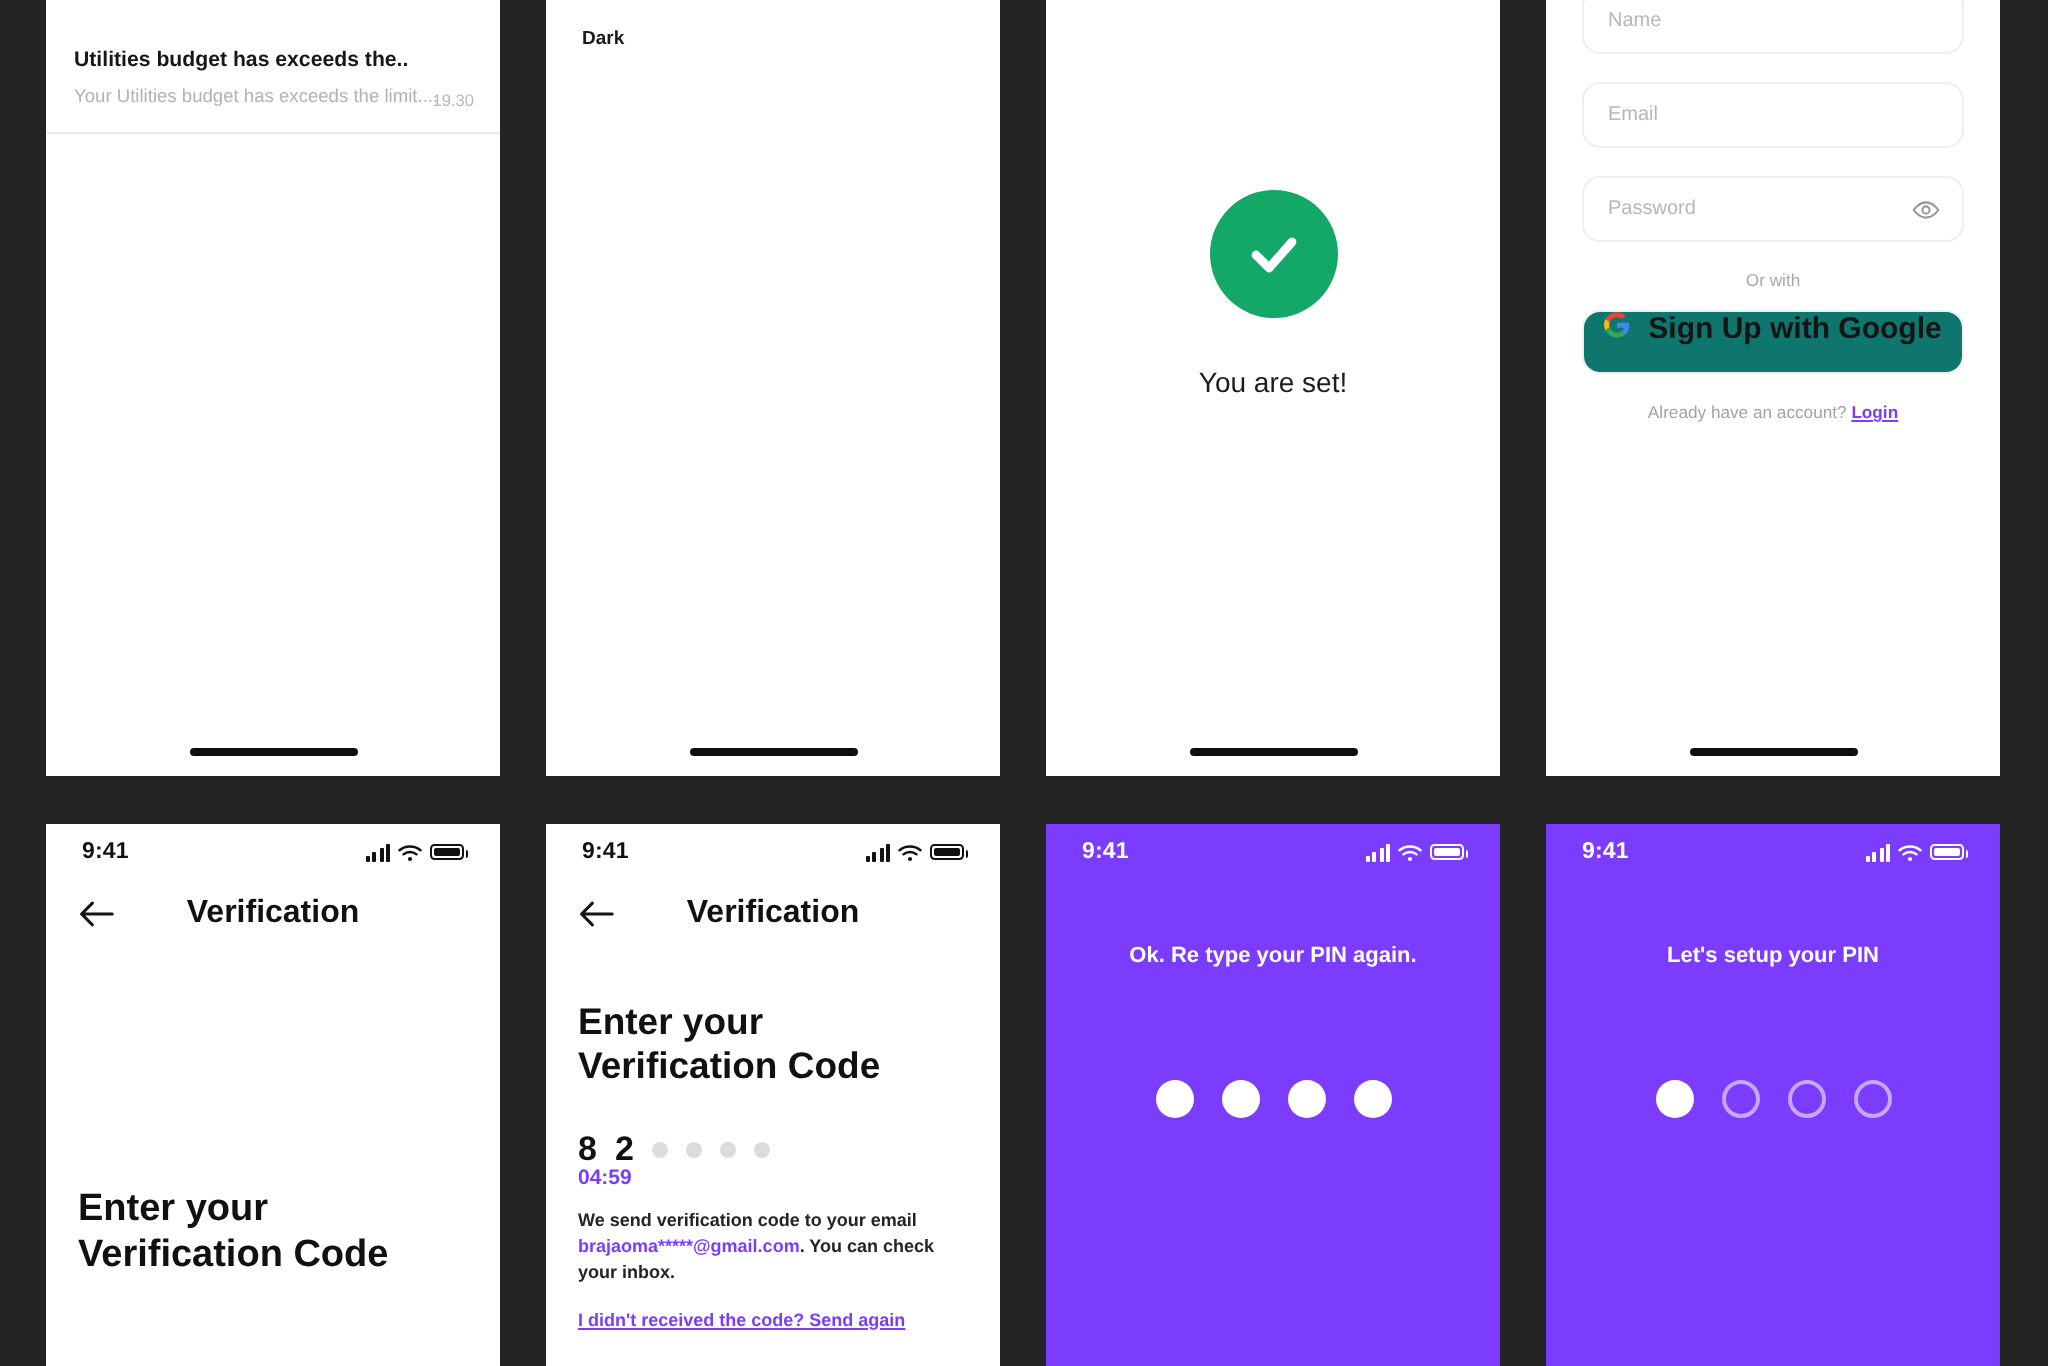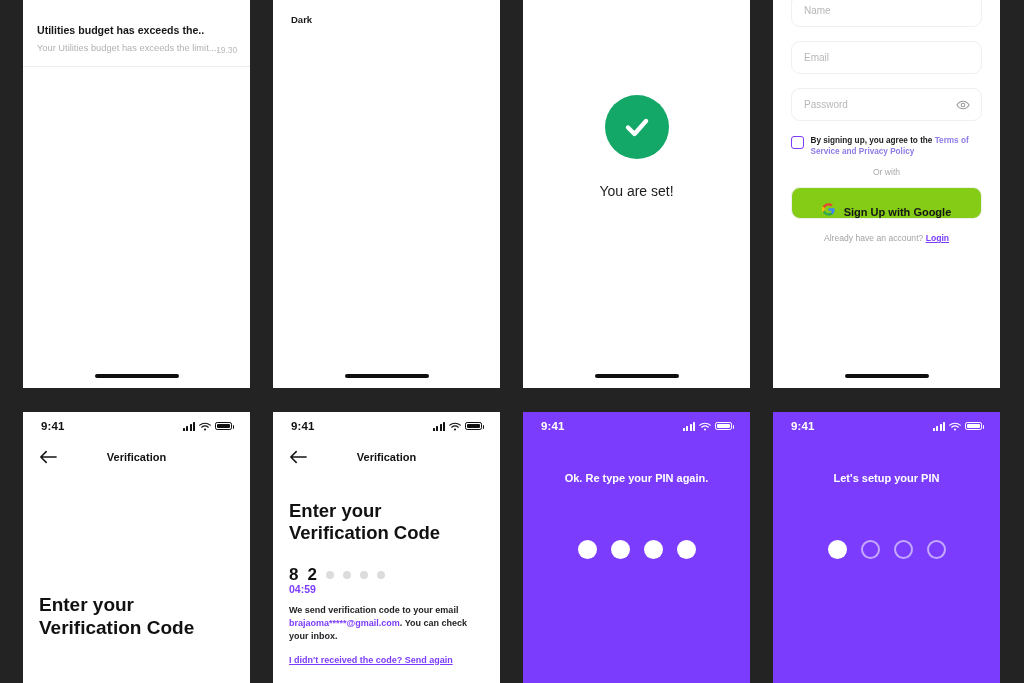--- a/index.html
+++ b/index.html
@@ -53,21 +53,21 @@
   }
 
   
   .navbar{
     height:34px;display:flex;align-items:center;position:relative;
     padding:0 16px;box-sizing:border-box;
   }
   .back-arrow{width:20px;height:20px;display:flex;align-items:center;cursor:pointer;}
   .nav-title{
     position:absolute;left:0;right:0;text-align:center;
-    font-size:11px;font-weight:bold;color:#111;pointer-events:none;
+    font-size:16px;font-weight:bold;color:#111;pointer-events:none;
   }
 
   
   .home-ind{
     position:absolute;bottom:10px;left:50%;transform:translateX(-50%);
     width:84px;height:4px;background:#0f0f0f;border-radius:3px;
   }
 
   
   #p-notif{left:23px;top:-38px;width:227px;height:426px;}
@@ -138,22 +138,22 @@
     margin-top:14px;height:29px;border-radius:16px;
     background:var(--accent);
     display:flex;align-items:center;justify-content:center;
     color:#fff;font-size:10.5px;font-weight:bold;cursor:pointer;
   }
   .orwith{
     text-align:center;font-size:8.6px;color:#a9a9a9;margin-top:10px;font-weight:500;
   }
   .btn-google{
     margin-top:10px;height:30px;border-radius:9px;border:1px solid #efefef;
-    display:flex;align-items:flex-end;justify-content:center;gap:9px;
-    font-size:11px;font-weight:bold;color:#151515;cursor:pointer;background:#84cc16;
+    display:flex;align-items:flex-start;justify-content:center;gap:9px;
+    font-size:15px;font-weight:bold;color:#151515;cursor:pointer;background:#0f766e;
   }
   .haveacct{
     margin-top:14px;text-align:center;font-size:8.6px;color:#a3a3a3;font-weight:500;
   }
   .haveacct .lnk{color:var(--accent);text-decoration:underline;font-weight:bold;}
 
   
   #p-verify1{left:23px;top:412px;width:227px;height:290px;}
   .vtitle{
     font-size:19px;font-weight:bold;color:#111;line-height:1.2;
@@ -249,26 +249,20 @@
       <div class="field">
         <span class="ph">Password</span>
         <span class="eye">
           <svg width="14" height="14" viewBox="0 0 24 24" aria-hidden="true">
             <path d="M1.5 12s4-6.5 10.5-6.5S22.5 12 22.5 12s-4 6.5-10.5 6.5S1.5 12 1.5 12z" fill="none" stroke="#9a9a9a" stroke-width="1.8"></path>
             <circle cx="12" cy="12" r="3.1" fill="none" stroke="#9a9a9a" stroke-width="1.8"></circle>
           </svg>
         </span>
       </div>
 
-      <div class="terms-row">
-        <div class="checkbox"></div>
-        <div class="terms-text">
-          <span>By signing up, you agree to the </span><span class="lnk">Terms of Service and Privacy Policy</span>
-        </div>
-      </div>
 
 
       <div class="orwith">Or with</div>
 
       <div class="btn-google">
         <span>
           <svg width="13" height="13" viewBox="0 0 48 48" aria-hidden="true">
             <path fill="#EA4335" d="M24 9.5c3.5 0 6.6 1.2 9 3.6l6.7-6.7C35.6 2.6 30.2.5 24 .5 14.6.5 6.5 5.9 2.6 13.7l7.8 6.1C12.3 13.9 17.6 9.5 24 9.5z"></path>
             <path fill="#4285F4" d="M46.5 24.5c0-1.6-.15-3.2-.44-4.7H24v9.2h12.7c-.6 3-2.3 5.6-4.9 7.3l7.6 5.9c4.4-4.1 7.1-10.2 7.1-17.7z"></path>
             <path fill="#FBBC05" d="M10.4 28.2c-.5-1.5-.8-3-.8-4.7s.3-3.2.8-4.7l-7.8-6.1C.9 16.2 0 20 0 23.5s.9 7.3 2.6 10.8l7.8-6.1z"></path>

